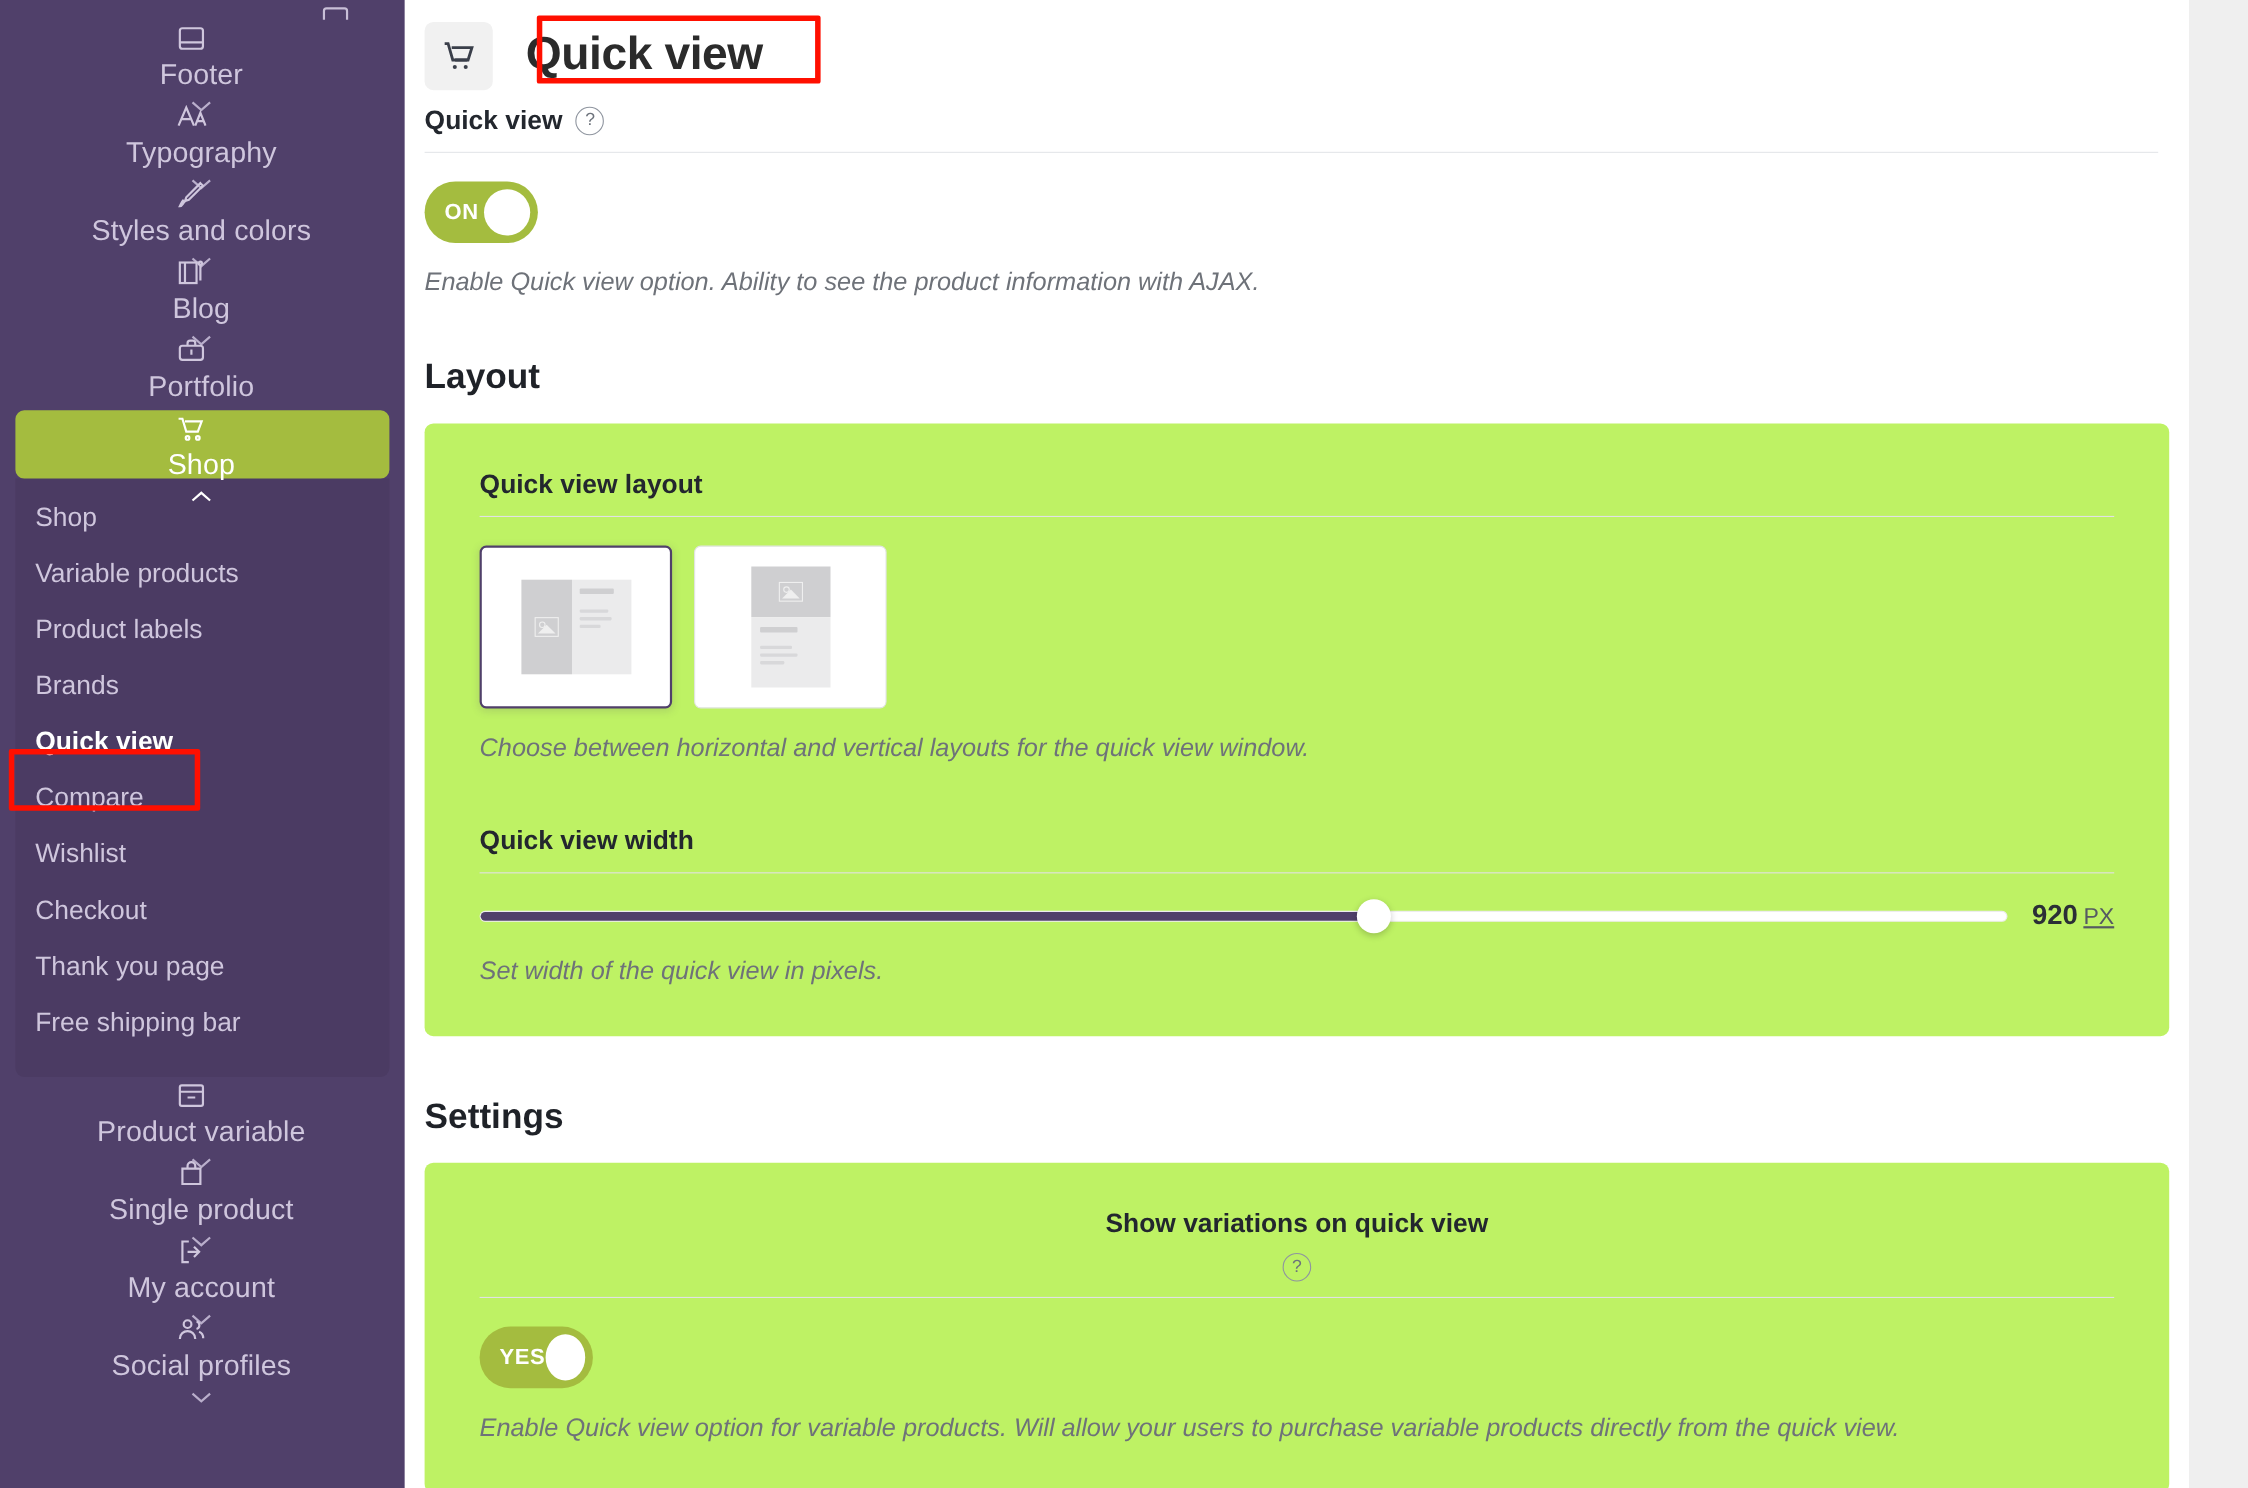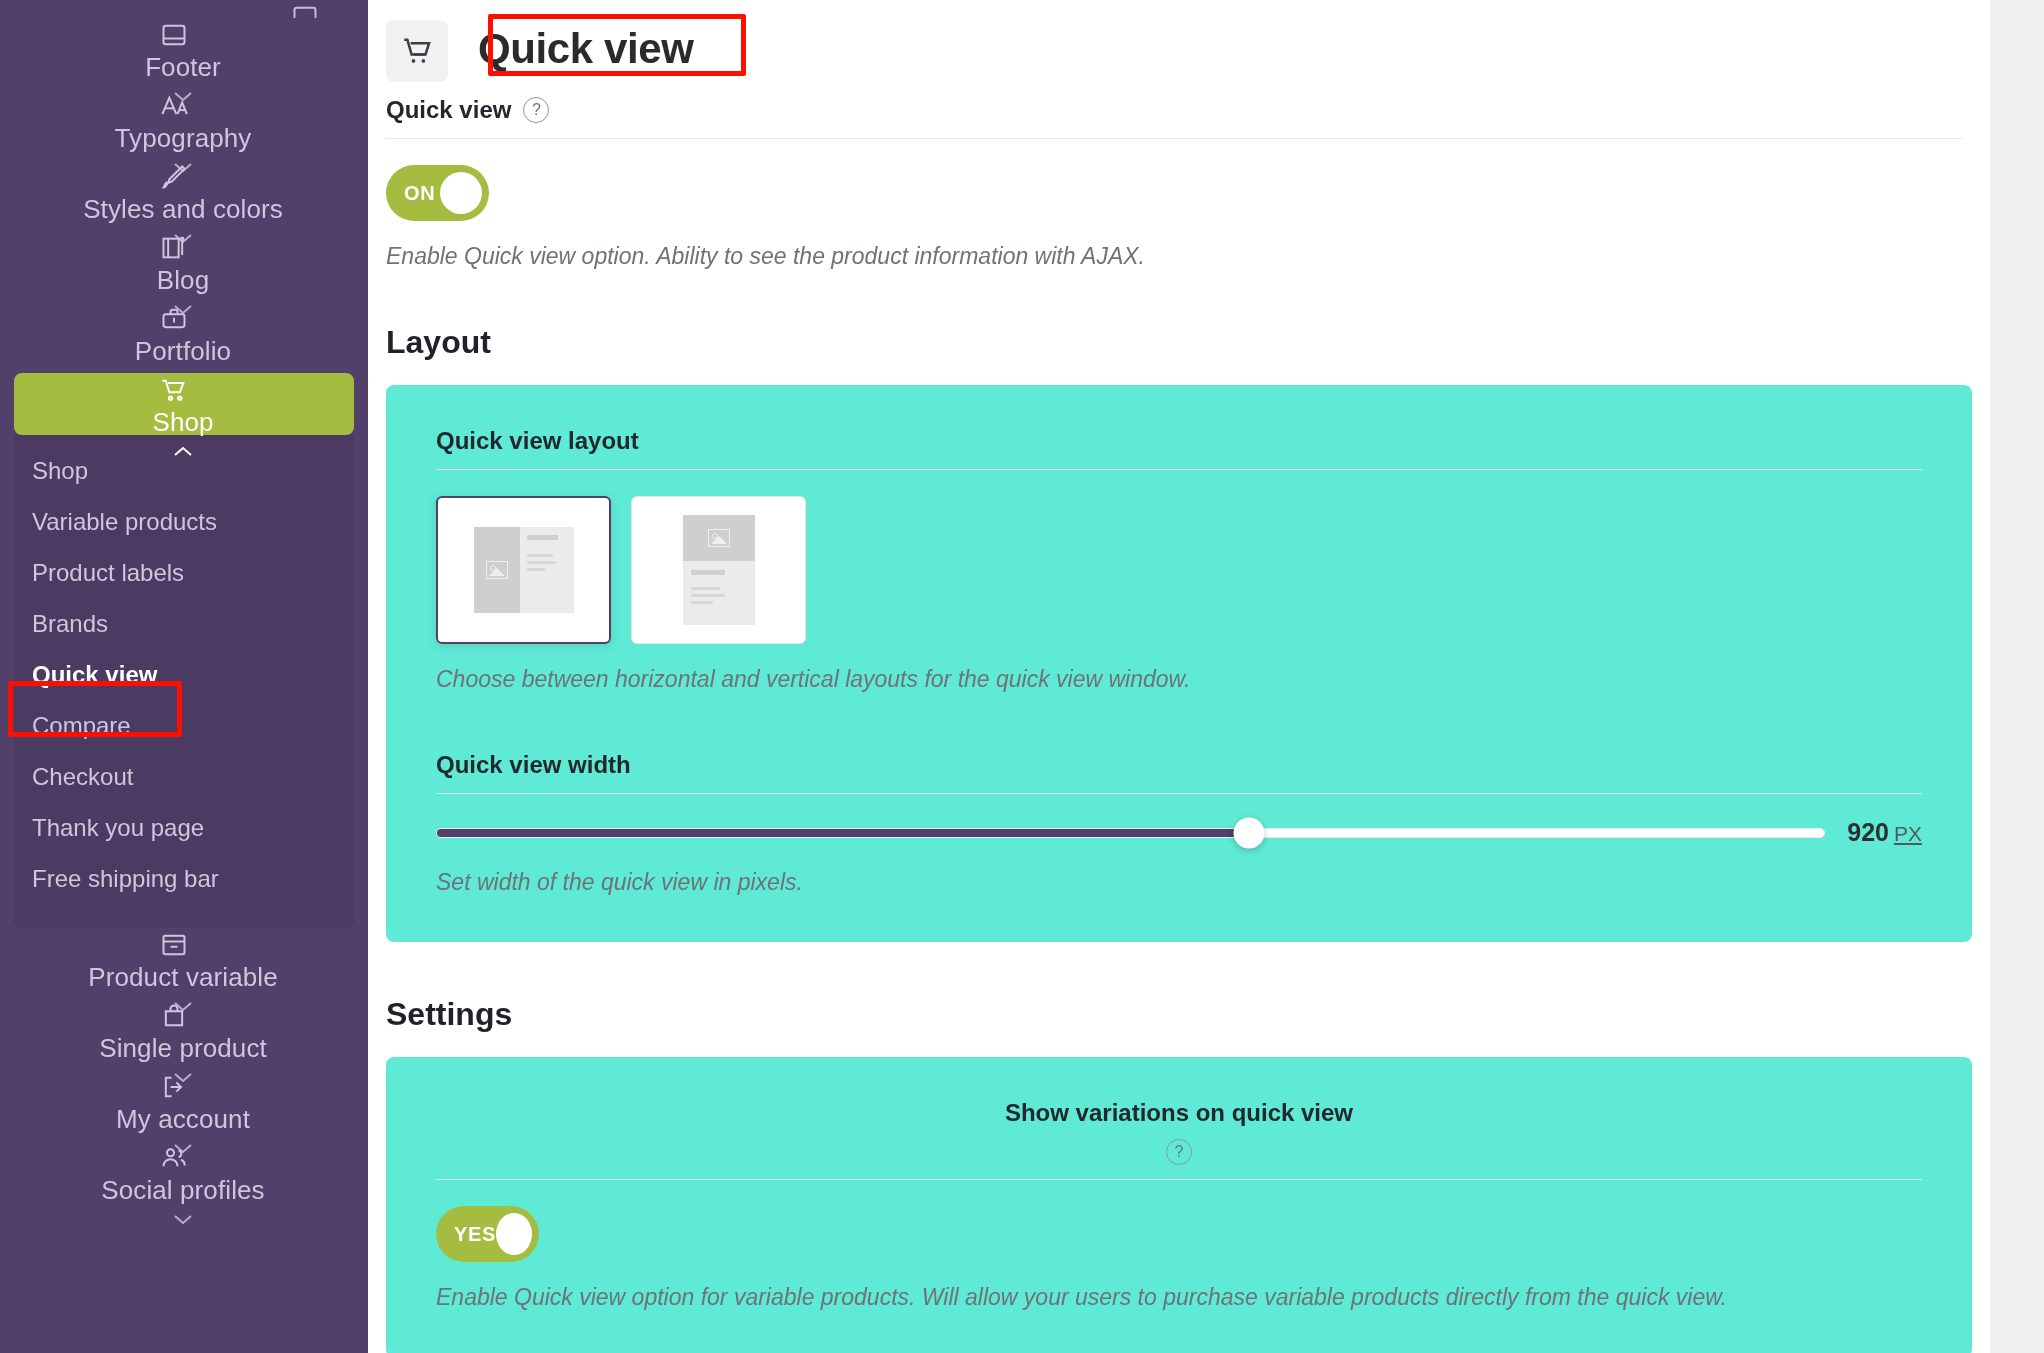--- a/index.html
+++ b/index.html
@@ -93,21 +93,21 @@
     display:flex; align-items:center; justify-content:space-between;
     padding: 0 7px 0 0; margin: 26px 0 0 0; cursor:pointer; position:relative;
   }
   .toggle .t-text { color:#fff; font-size:20px; font-weight:bold; letter-spacing:.6px; margin-left:18px; }
   .toggle .knob { width: 42px; height: 42px; border-radius:50%; background:#fff; }
 
   .desc { font-style: italic; color: #6e7279; font-size: 23px; margin-top: 22px; }
 
   .section-title { font-size: 32px; color: #1f2228; font-weight: bold; padding: 0 0 0 18px; margin-top: 54px; }
 
-  .panel { background:#5eead4; border-radius: 8px; margin: 24px 18px 0 18px; padding: 42px 50px 46px 50px; }
+  .panel { background:#bef264; border-radius: 8px; margin: 24px 18px 0 18px; padding: 42px 50px 46px 50px; }
   .panel-field + .panel-field { margin-top: 58px; }
   .panel-label { font-size: 24px; font-weight: bold; color:#23272e; padding-bottom: 14px; }
   .panel-hr { height:1px; background:#e1e2e4; }
 
   .layout-cards { display:flex; gap: 20px; margin-top: 26px; }
   .lcard { width: 175px; height: 148px; background:#fff; border:1.5px solid #e2e3e5; border-radius:6px;
            display:flex; align-items:center; justify-content:center; cursor:pointer; }
   .lcard.selected { border:2px solid #50406a; box-shadow: 0 2px 8px rgba(80,64,106,.18); }
 
   .mock-h { width:100px; height:86px; display:flex; }
@@ -262,20 +262,23 @@
           <span>Product labels</span>
         </div>
       <div class="sub-item">
           <span>Brands</span>
         </div>
       <div class="sub-item current">
           <span>Quick view</span>
         </div>
       <div class="sub-item">
           <span>Compare</span>
+        </div>
+      <div class="sub-item">
+          <span>Wishlist</span>
         </div>
       <div class="sub-item">
           <span>Checkout</span>
         </div>
       <div class="sub-item">
           <span>Thank you page</span>
         </div>
       <div class="sub-item">
           <span>Free shipping bar</span>
         </div>

